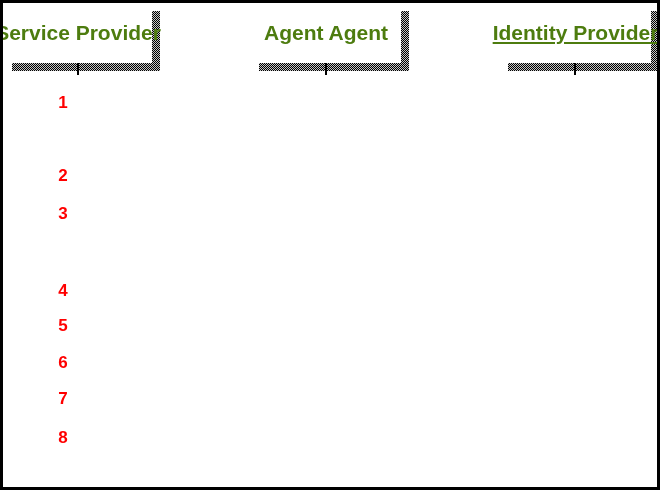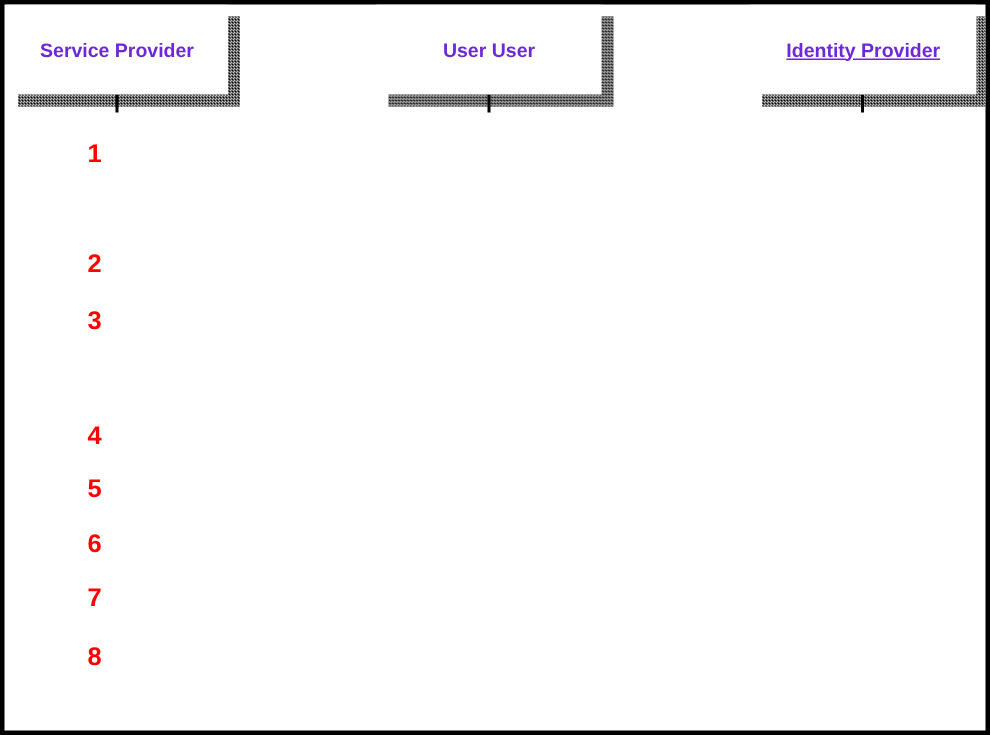--- a/index.html
+++ b/index.html
@@ -29,23 +29,23 @@
   }
   .actor-box{
     position:absolute;
     top:0;
     height:60px;
     background:#fff;
     z-index:3;
     display:flex;
     align-items:center;
     justify-content:center;
-    font-size:13px;
+    font-size:21px;
     font-weight:bold;
-    color:#6d28d9;
+    color:#4d7c0f;
     white-space:nowrap;
   }
   
   .sp-box{left:1px;width:148px;}
   .sp-shadow{left:9px;top:8px;width:148px;}
   .sp-stub{left:74px;}
   
   .ua-box{left:248px;width:150px;}
   .ua-shadow{left:256px;top:8px;width:150px;}
   .ua-stub{left:322px;}
@@ -73,21 +73,21 @@
 
   <div class="shadow sp-shadow"></div>
   <div class="stub sp-stub"></div>
   <div class="actor-box sp-box">
     <span>Service Provider</span>
   </div>
 
   <div class="shadow ua-shadow"></div>
   <div class="stub ua-stub"></div>
   <div class="actor-box ua-box">
-    <span>User User</span>
+    <span>Agent Agent</span>
   </div>
 
   <div class="shadow idp-shadow"></div>
   <div class="stub idp-stub"></div>
   <div class="actor-box idp-box">
     <span>Identity Provider</span>
   </div>
 
   <div class="step-num s1">1</div>
   <div class="step-num s2">2</div>

